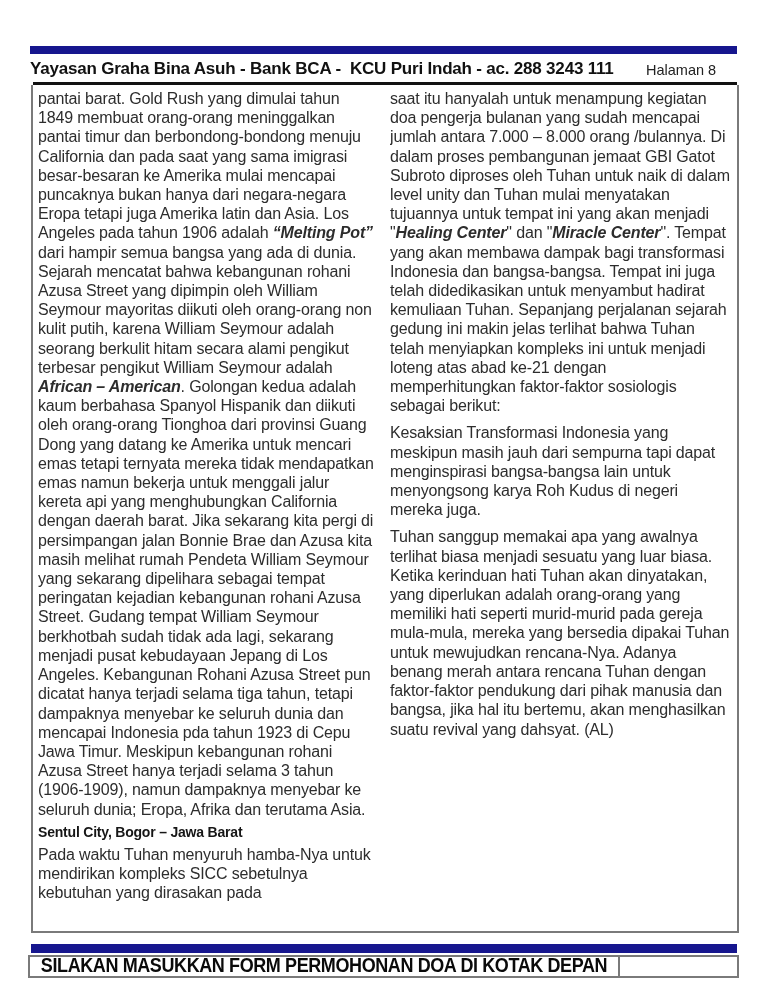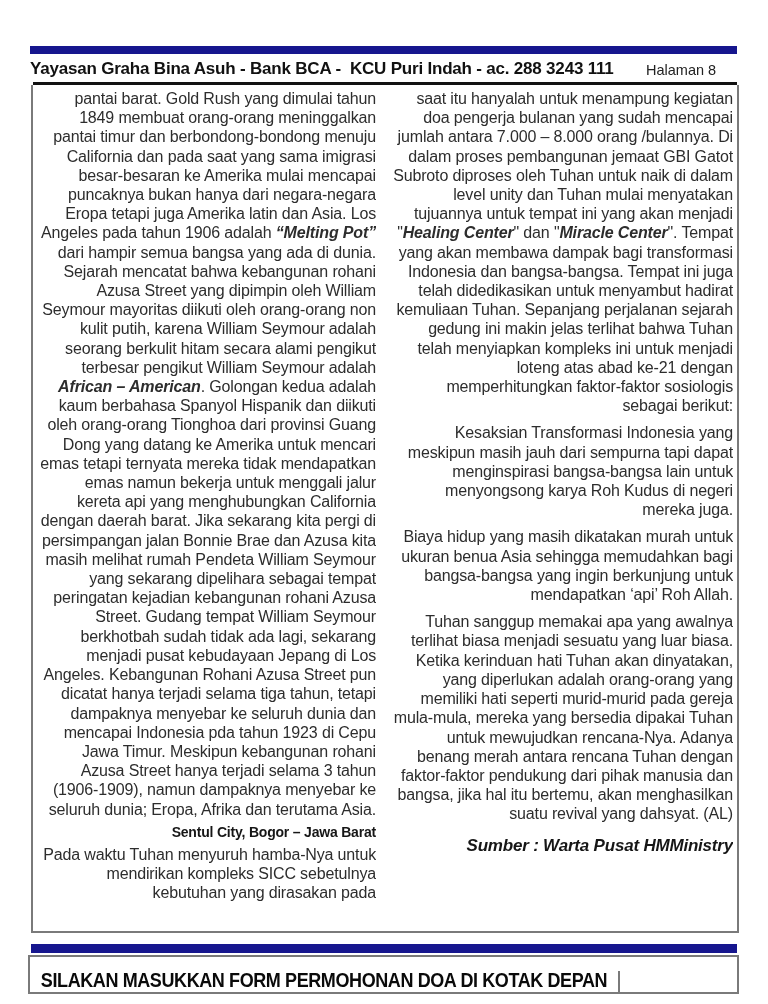--- a/index.html
+++ b/index.html
@@ -43,41 +43,41 @@
     border-bottom:2px solid var(--frame);
     display:flex;
     padding:4px 4px 0 5px;
     gap:14px;
   }
   .col{overflow:hidden;}
   .col-left{width:338px;}
   .col-right{flex:1;}
   .blk{
     font-size:16px;line-height:19.2px;letter-spacing:-0.15px;
-    color:var(--ink);text-align:right;
+    color:var(--ink);text-align:left;
   }
   p.blk{margin:0 0 0 0;}
   .col-right p.blk{margin-bottom:8px;}
   h2.blk{
     font-size:14px;line-height:21px;font-weight:bold;color:#161616;
     margin:3px 0 2px 0;letter-spacing:-0.2px;
   }
   .s-bi{font-weight:bold;font-style:italic;}
   p.source{
     font-size:17px;font-weight:bold;font-style:italic;color:#161616;
     margin-top:12px;letter-spacing:-0.2px;
   }
   .footer-bar{
     position:absolute;left:31px;top:944px;width:706px;height:9px;
     background:var(--accent);
   }
   .footer-box{
-    position:absolute;left:28px;top:955px;width:711px;height:39px;
+    position:absolute;left:28px;top:955px;width:711px;height:23px;
     border:2px solid var(--frame);
-    display:flex;align-items:flex-end;background:#fff;
+    display:flex;align-items:center;background:#fff;
   }
   .footer-cell-main{
     width:590px;border-right:2px solid var(--frame);
     display:flex;align-items:center;justify-content:center;
   }
   .footer-notice{
     font-size:18px;font-weight:bold;color:#0a0a0a;
     letter-spacing:-0.4px;transform:scaleY(1.08);
   }
   .footer-cell-empty{flex:1;}
@@ -96,23 +96,21 @@
 
 <div class="content-box">
   <div class="col col-left">
       <p class="blk"><span>pantai barat. Gold Rush yang dimulai tahun 1849 membuat orang-orang meninggalkan pantai timur dan berbondong-bondong menuju California dan pada saat yang sama imigrasi besar-besaran ke Amerika mulai mencapai puncaknya bukan hanya dari negara-negara Eropa tetapi juga Amerika latin dan Asia. Los Angeles pada tahun 1906 adalah </span><span class="s-bi">“Melting Pot”</span><span> dari hampir semua bangsa yang ada di dunia. Sejarah mencatat bahwa kebangunan rohani Azusa Street yang dipimpin oleh William Seymour mayoritas diikuti oleh orang-orang non kulit putih, karena William Seymour adalah seorang berkulit hitam secara alami pengikut terbesar pengikut William Seymour adalah </span><span class="s-bi">African – American</span><span>. Golongan kedua adalah kaum berbahasa Spanyol Hispanik dan diikuti oleh orang-orang Tionghoa dari provinsi Guang Dong yang datang ke Amerika untuk mencari emas tetapi ternyata mereka tidak mendapatkan emas namun bekerja untuk menggali jalur kereta api yang menghubungkan California dengan daerah barat. Jika sekarang kita pergi di persimpangan jalan Bonnie Brae dan Azusa kita masih melihat rumah Pendeta William Seymour yang sekarang dipelihara sebagai tempat peringatan kejadian kebangunan rohani Azusa Street. Gudang tempat William Seymour berkhotbah sudah tidak ada lagi, sekarang menjadi pusat kebudayaan Jepang di Los Angeles. Kebangunan Rohani Azusa Street pun dicatat hanya terjadi selama tiga tahun, tetapi dampaknya menyebar ke seluruh dunia dan mencapai Indonesia pda tahun 1923 di Cepu Jawa Timur. Meskipun kebangunan rohani Azusa Street hanya terjadi selama 3 tahun (1906-1909), namun dampaknya menyebar ke seluruh dunia; Eropa, Afrika dan terutama Asia.</span></p>
       <h2 class="blk"><span>Sentul City, Bogor – Jawa Barat</span></h2>
       <p class="blk"><span>Pada waktu Tuhan menyuruh hamba-Nya untuk mendirikan kompleks SICC sebetulnya kebutuhan yang dirasakan pada</span></p>
     </div>
   <div class="col col-right">
       <p class="blk"><span>saat itu hanyalah untuk menampung kegiatan doa pengerja bulanan yang sudah mencapai jumlah antara 7.000 – 8.000 orang /bulannya. Di dalam proses pembangunan jemaat GBI Gatot Subroto diproses oleh Tuhan untuk naik di dalam level unity dan Tuhan mulai menyatakan tujuannya untuk tempat ini yang akan menjadi "</span><span class="s-bi">Healing Center</span><span>" dan "</span><span class="s-bi">Miracle Center</span><span>". Tempat yang akan membawa dampak bagi transformasi Indonesia dan bangsa-bangsa. Tempat ini juga telah didedikasikan untuk menyambut hadirat kemuliaan Tuhan. Sepanjang perjalanan sejarah gedung ini makin jelas terlihat bahwa Tuhan telah menyiapkan kompleks ini untuk menjadi loteng atas abad ke-21 dengan memperhitungkan faktor-faktor sosiologis sebagai berikut:</span></p>
       <p class="blk"><span>Kesaksian Transformasi Indonesia yang meskipun masih jauh dari sempurna tapi dapat menginspirasi bangsa-bangsa lain untuk menyongsong karya Roh Kudus di negeri mereka juga.</span></p>
-      <p class="blk"><span>Biaya hidup yang masih dikatakan murah untuk ukuran benua Asia sehingga memudahkan bagi bangsa-bangsa yang ingin berkunjung untuk mendapatkan ‘api’ Roh Allah.</span></p>
       <p class="blk"><span>Tuhan sanggup memakai apa yang awalnya terlihat biasa menjadi sesuatu yang luar biasa. Ketika kerinduan hati Tuhan akan dinyatakan, yang diperlukan adalah orang-orang yang memiliki hati seperti murid-murid pada gereja mula-mula, mereka yang bersedia dipakai Tuhan untuk mewujudkan rencana-Nya. Adanya benang merah antara rencana Tuhan dengan faktor-faktor pendukung dari pihak manusia dan bangsa, jika hal itu bertemu, akan menghasilkan suatu revival yang dahsyat. (AL)</span></p>
-      <p class="blk source"><span>Sumber : Warta Pusat HMMinistry</span></p>
     </div>
 </div>
 
 <div class="footer-bar"></div>
 
 <div class="footer-box">
   <div class="footer-cell-main">
     <span class="footer-notice">SILAKAN MASUKKAN FORM PERMOHONAN DOA DI KOTAK DEPAN</span>
   </div>
   <div class="footer-cell-empty"></div>

